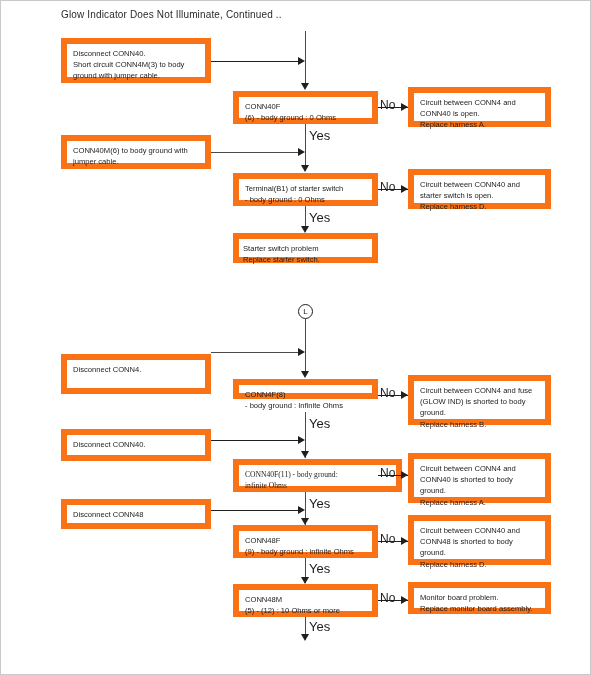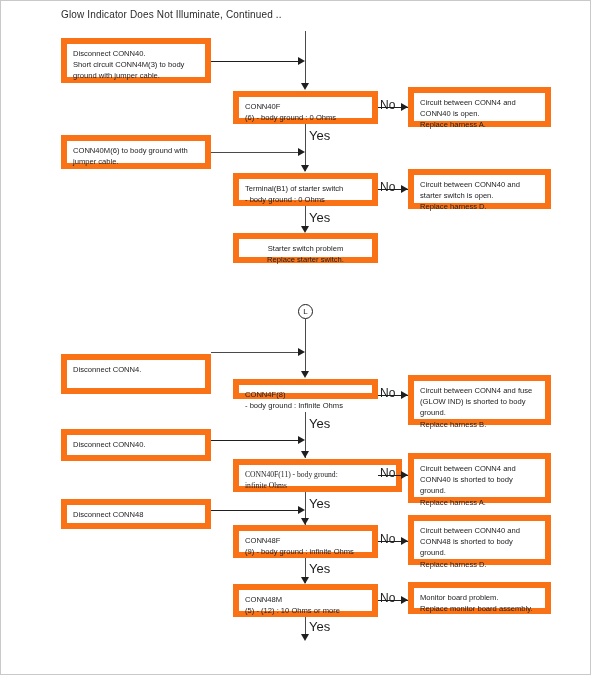--- a/index.html
+++ b/index.html
@@ -32,21 +32,21 @@
   .box {
     box-sizing: border-box;
     border: 6px solid #f97316;
     background: #ffffff;
     font-size: 7.6px;
     line-height: 11.2px;
     color: #1c1c1c;
     padding: 4px 5px 4px 6px;
   }
   .box.center {
-    text-align: center;
+    text-align: left;
     padding-left: 4px;
     padding-right: 4px;
   }
   .box .ln { display: block; white-space: nowrap; }
   .box.wrap .ln { white-space: normal; }
 
   
   .vline {
     background: #4a4a4a;
     width: 1px;

